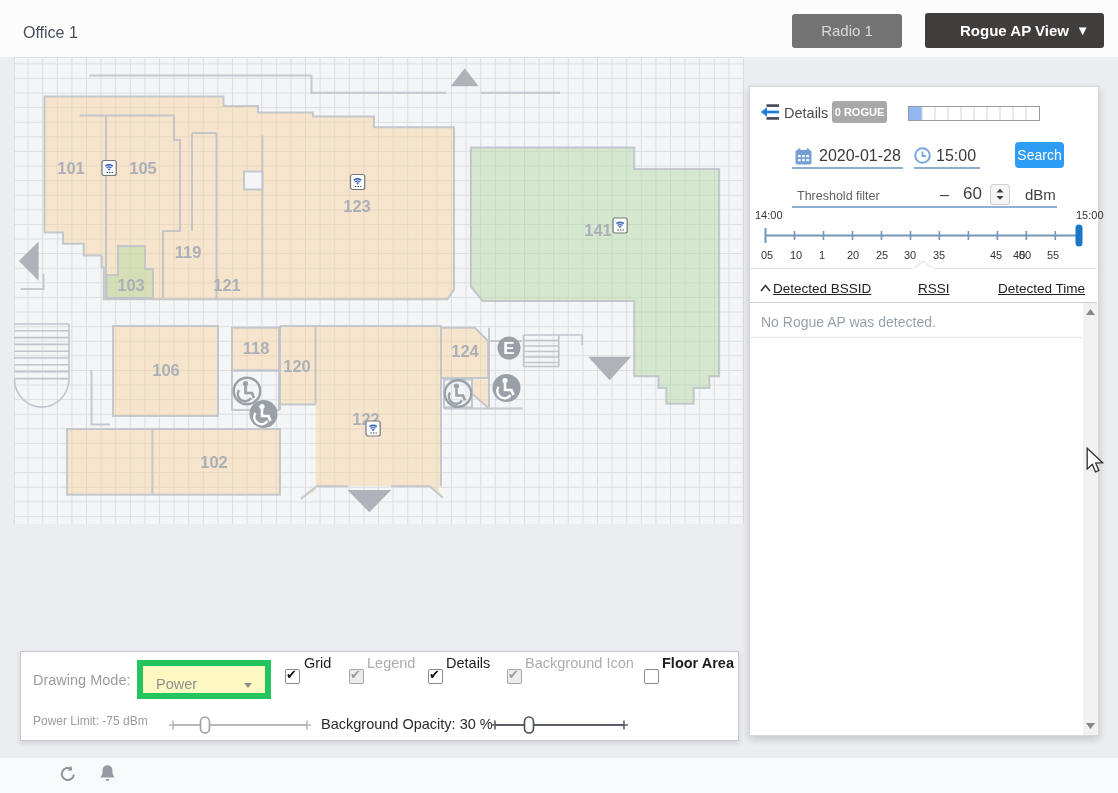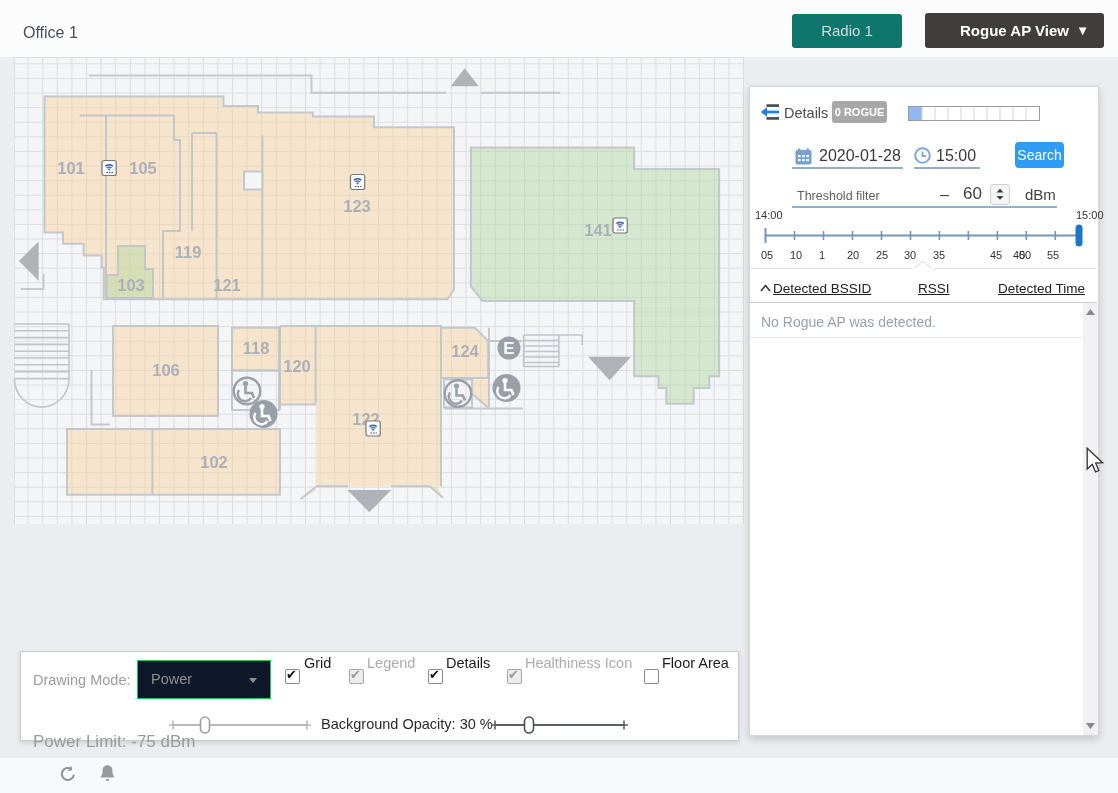--- a/index.html
+++ b/index.html
@@ -2,21 +2,21 @@
 <html><head>
 <meta charset="utf-8">
 <style>
   html,body{margin:0;padding:0;}
   body{width:1118px;height:793px;overflow:hidden;position:relative;
        font-family:"Liberation Sans",sans-serif;background:#f8f9fa;}
   .abs{position:absolute;}
   
   #topbar{left:0;top:0;width:1118px;height:57px;background:#fcfcfd;}
   #office{left:23px;top:24px;font-size:16px;color:#4b4f58;}
-  #radiobtn{left:792px;top:14px;width:110px;height:34px;background:#0f766e;border-radius:3px;
+  #radiobtn{left:792px;top:14px;width:110px;height:34px;background:#737373;border-radius:3px;
     color:#d9d9d9;font-size:15px;text-align:center;line-height:34px;}
   #roguebtn{left:925px;top:13px;width:179px;height:35px;background:#403d3d;border-radius:3px;
     color:#fff;font-size:15px;font-weight:bold;line-height:35px;text-align:center;}
   
   #mapzone{left:0;top:57px;width:1118px;height:701px;background:#ebedf0;}
   
   #footer{left:0;top:758px;width:1118px;height:35px;background:#f8f9fa;}
   
   #rpanel{left:749px;top:86px;width:350px;height:650px;background:#fff;
     border:1px solid #d8d8d8;box-shadow:0 3px 8px rgba(0,0,0,.18);box-sizing:border-box;}
@@ -149,37 +149,37 @@
 <use href="#wifi" x="613" y="161"></use>
 <use href="#wifi" x="366" y="364"></use>
 </svg>
 <div id="topbar" class="abs"></div>
 <div id="office" class="abs">Office 1</div>
 <div id="radiobtn" class="abs">Radio 1</div>
 <div id="roguebtn" class="abs">Rogue AP View<span style="position:absolute;right:15px;top:0;font-size:13px;">▼</span></div>
 <div id="footer" class="abs"></div>
 <div id="bpanel" class="abs">
   <div class="abs" style="left:12px;top:20px;font-size:14.5px;color:#9b9b9b;">Drawing Mode:</div>
-  <div class="abs" style="left:116px;top:8px;width:134px;height:39px;border:1px solid #22c55e;background:#0f172a;box-sizing:border-box;">
+  <div class="abs" style="left:116px;top:8px;width:134px;height:39px;border:6px solid #22c55e;background:#fef9c3;box-sizing:border-box;">
     <div class="abs" style="left:13px;top:10px;font-size:14.5px;color:#8f8f8f;">Power</div>
     <svg class="abs" style="right:13px;top:17px" width="8" height="5">
         <path d="M0,0 L4,5 L8,0 Z" fill="#909090"></path>
       </svg>
   </div>
   <span class="cb ck" style="left:264px;"></span>
     <span class="cl dark" style="left:283px;">Grid</span>
   <span class="cb ckd" style="left:328px;"></span>
     <span class="cl gray" style="left:346px;">Legend</span>
   <span class="cb ck" style="left:407px;"></span>
     <span class="cl dark" style="left:425px;">Details</span>
   <span class="cb ckd" style="left:486px;"></span>
-    <span class="cl gray" style="left:504px;">Healthiness Icon</span>
+    <span class="cl gray" style="left:504px;">Background Icon</span>
   <span class="cb" style="left:623px;"></span>
-    <span class="cl dark" style="left:641px;">Floor Area</span>
-  <div class="abs" style="left:12px;top:80px;font-size:17px;color:#9b9b9b;">Power Limit: -75 dBm</div>
+    <span class="cl dark" style="left:641px;font-weight:bold;">Floor Area</span>
+  <div class="abs" style="left:12px;top:62px;font-size:12px;color:#9b9b9b;">Power Limit: -75 dBm</div>
   <svg class="abs" style="left:148px;top:64px" width="142" height="18" viewBox="0 0 142 18">
     <path d="M4,9 H138" stroke="#b9b9b9" stroke-width="2"></path>
     <path d="M4,4.5 V13.5 M138,4.5 V13.5 M0,9 H8 M134,9 H142" stroke="#b9b9b9" stroke-width="1.6"></path>
     <rect x="31.5" y="1" width="9" height="16" rx="4.5" fill="#fff" stroke="#a0a0a0" stroke-width="1.6"></rect>
   </svg>
   <div class="abs" style="left:300px;top:64px;font-size:14.5px;color:#2a2a2a;">Background Opacity: 30 %</div>
   <svg class="abs" style="left:470px;top:64px" width="137" height="18" viewBox="0 0 137 18">
     <path d="M4,9 H133" stroke="#5a5f68" stroke-width="2"></path>
     <path d="M4,4.5 V13.5 M133,4.5 V13.5 M0,9 H8 M129,9 H137" stroke="#5a5f68" stroke-width="1.6"></path>
     <rect x="33.5" y="1" width="9" height="16" rx="4.5" fill="#fff" stroke="#4a4f57" stroke-width="1.6"></rect>

